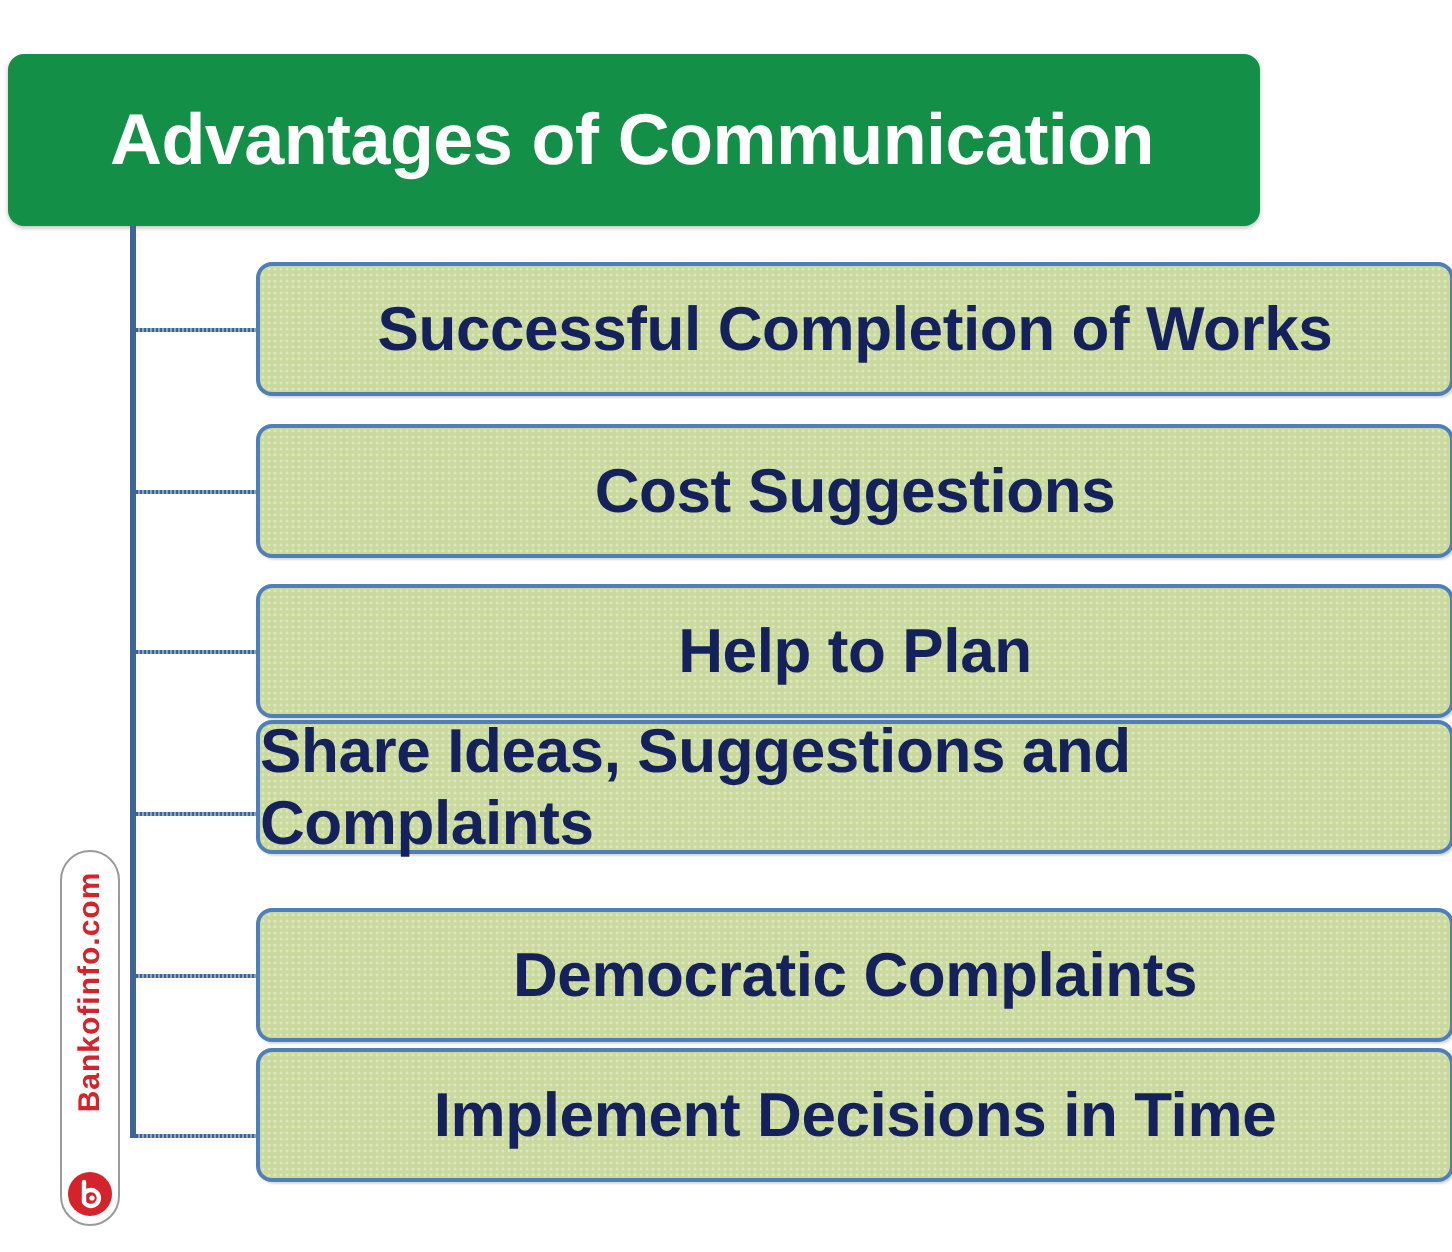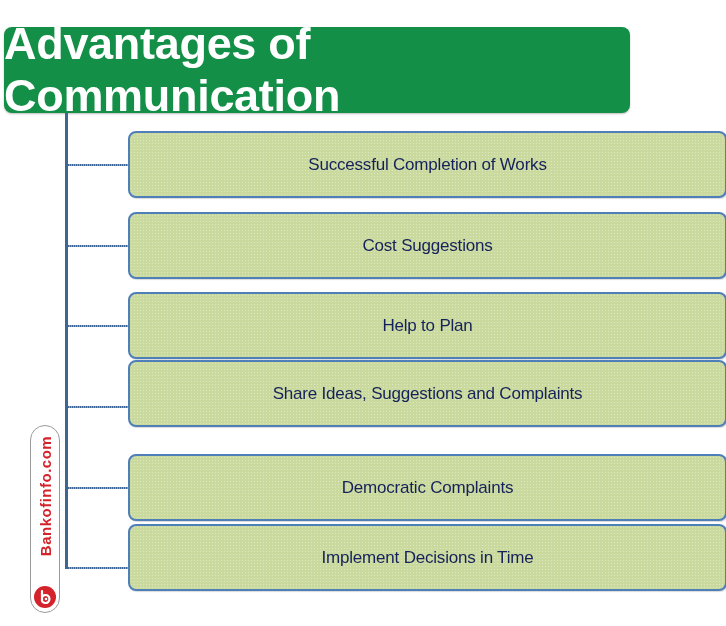--- a/index.html
+++ b/index.html
@@ -9,42 +9,42 @@
     font-family: "Liberation Sans", "DejaVu Sans", sans-serif;
   }
   .title-box {
     position: absolute; left: 4px; top: 27px; width: 626px; height: 86px;
     background: #138f47; border-radius: 8px;
     box-shadow: 0 1px 2px rgba(0,0,0,0.25);
     display: flex; align-items: center; justify-content: center;
     box-sizing: border-box; padding-right: 2px;
   }
   .title-text {
-    color: #ffffff; font-weight: bold; font-size: 45px; letter-spacing: -0.3px;
+    color: #ffffff; font-weight: bold; font-size: 36px; letter-spacing: -0.3px; text-align: center;
   }
   .trunk {
     position: absolute; left: 65px; top: 113px; width: 3px; height: 456px;
     background: #3d6696;
   }
   .branch {
     position: absolute; left: 68px; width: 62px; height: 2px;
     background: repeating-linear-gradient(90deg, #3d6696 0 1px, #8aa4c4 1px 2px);
   }
   .item {
     position: absolute; left: 128px; width: 595px; height: 63px;
     border: 2px solid #4f7fb9; border-radius: 8px;
     background-color: #cad99d;
     background-image:
       radial-gradient(rgba(255,255,255,0.35) 0.6px, transparent 0.9px);
     background-size: 3px 3px;
     display: flex; align-items: center; justify-content: center;
     box-shadow: 1px 1px 1px rgba(0,0,0,0.15);
   }
   .item-text {
-    color: #15215a; font-weight: normal; font-size: 17px; letter-spacing: -0.2px;
+    color: #15215a; font-weight: bold; font-size: 31px; letter-spacing: -0.2px;
   }
   .watermark {
     position: absolute; left: 30px; top: 425px; width: 30px; height: 188px;
     border: 1.5px solid #9a9a9a; border-radius: 15px; background: #ffffff;
     box-sizing: border-box;
   }
   .wm-text {
     position: absolute; left: 50%; top: 70px;
     transform: translate(-50%, -50%) rotate(-90deg);
     white-space: nowrap; color: #d4232a; font-weight: bold; font-size: 15px;

